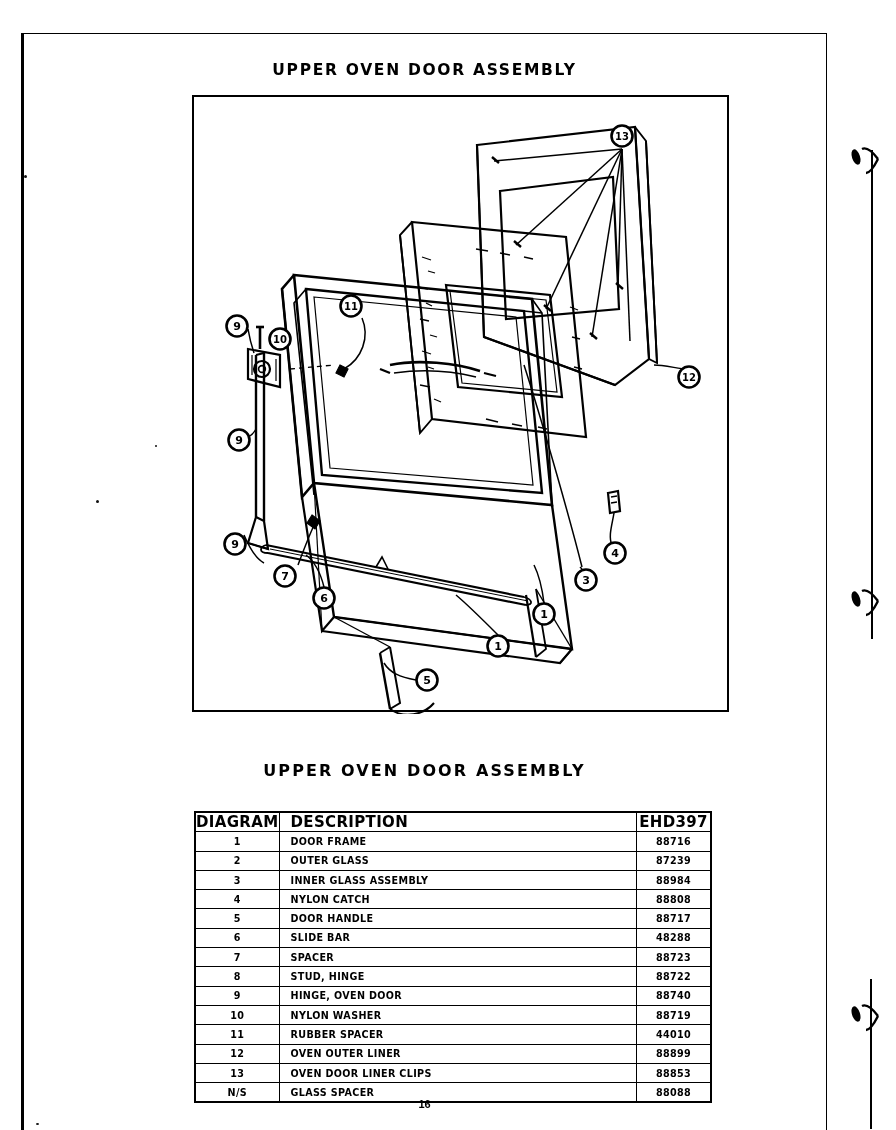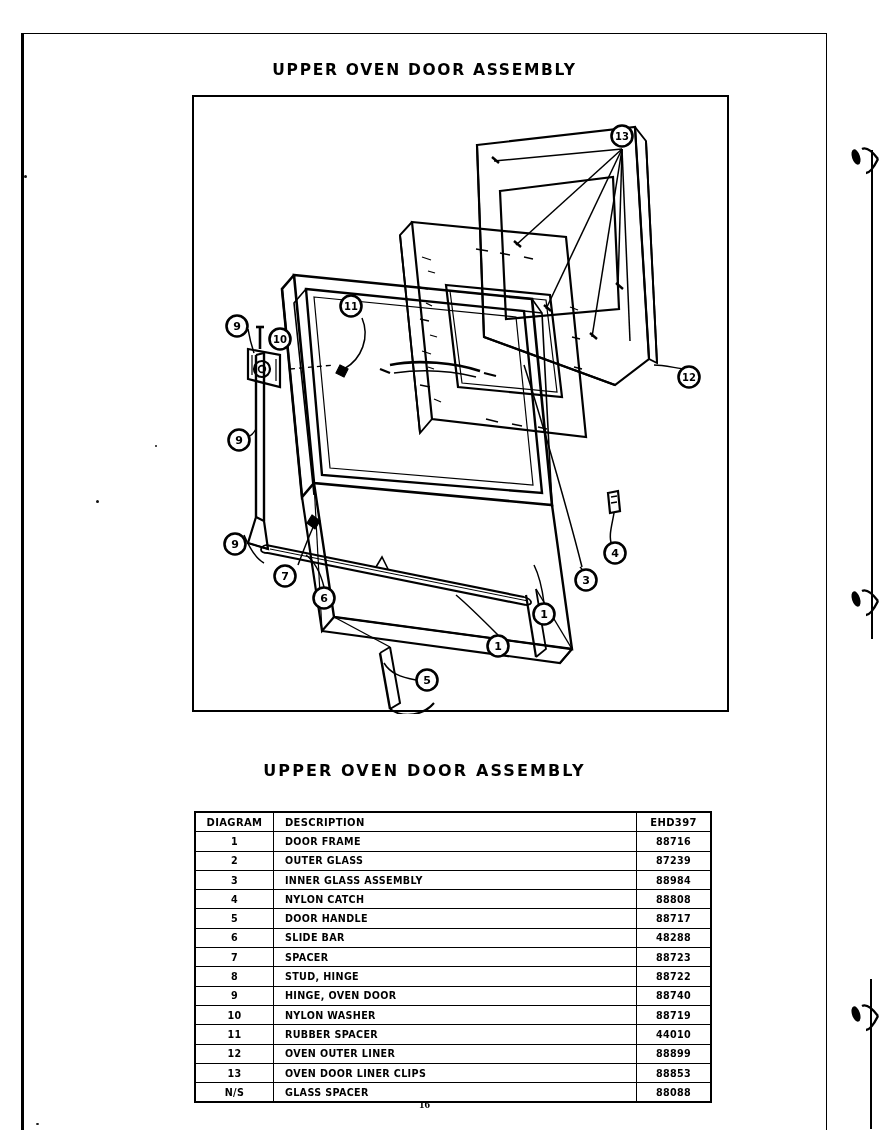--- a/index.html
+++ b/index.html
@@ -29,28 +29,28 @@
   
   #parts-table{position:absolute;left:195px;top:793px;width:516px;
                border-collapse:collapse;background:#fff;}
   #parts-table td,#parts-table th{border:1.3px solid #000;
       font-family:"DejaVu Sans",sans-serif;font-weight:bold;
       font-size:9.6px;letter-spacing:.35px;padding:0;height:19.3px;
       box-sizing:border-box;}
   .c-diagram{width:78px;text-align:center;}
   .c-desc{width:364px;text-align:left;padding-left:11px !important;}
   .c-part{width:74px;text-align:center;}
-  #parts-table thead th{font-size:10px;}
+  #parts-table thead th{font-size:15px;}
   #parts-table thead .c-desc{padding-left:11px !important;}
   
   #parts-table{outline:2.4px solid #000;outline-offset:-1px;}
 
   
   #page-number{position:absolute;left:22px;top:1079px;width:805px;text-align:center;
-               font-family:Liberation Serif, serif;font-weight:bold;font-size:11px;}
+               font-family:Liberation Sans, sans-serif;font-weight:bold;font-size:11px;}
 
   
   .artifact{position:absolute;background:#000;}
   #spine{left:871px;top:131px;width:2px;height:489px;}
   #spine-b{left:870px;top:960px;width:2px;height:150px;}
   .tick{position:absolute;}
   .speck{position:absolute;background:#111;border-radius:50%;}
 </style>
 </head>
 <body>

